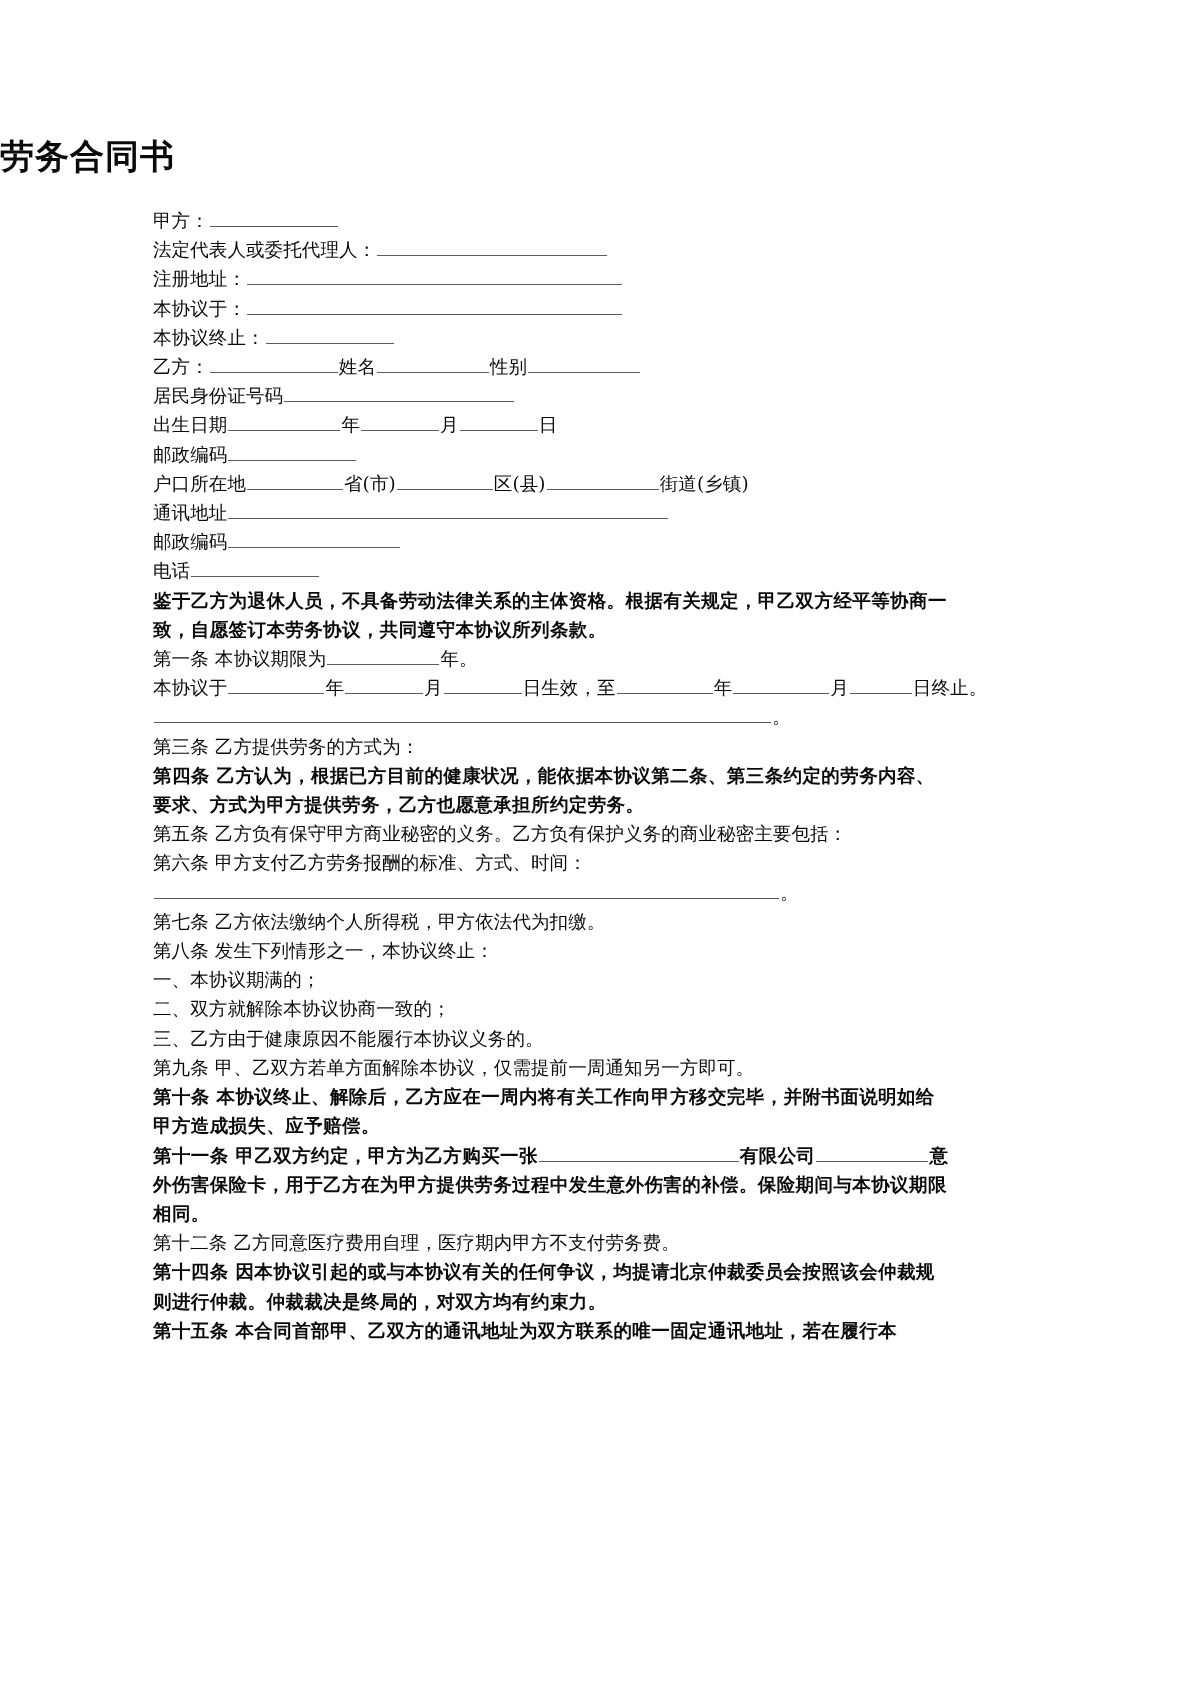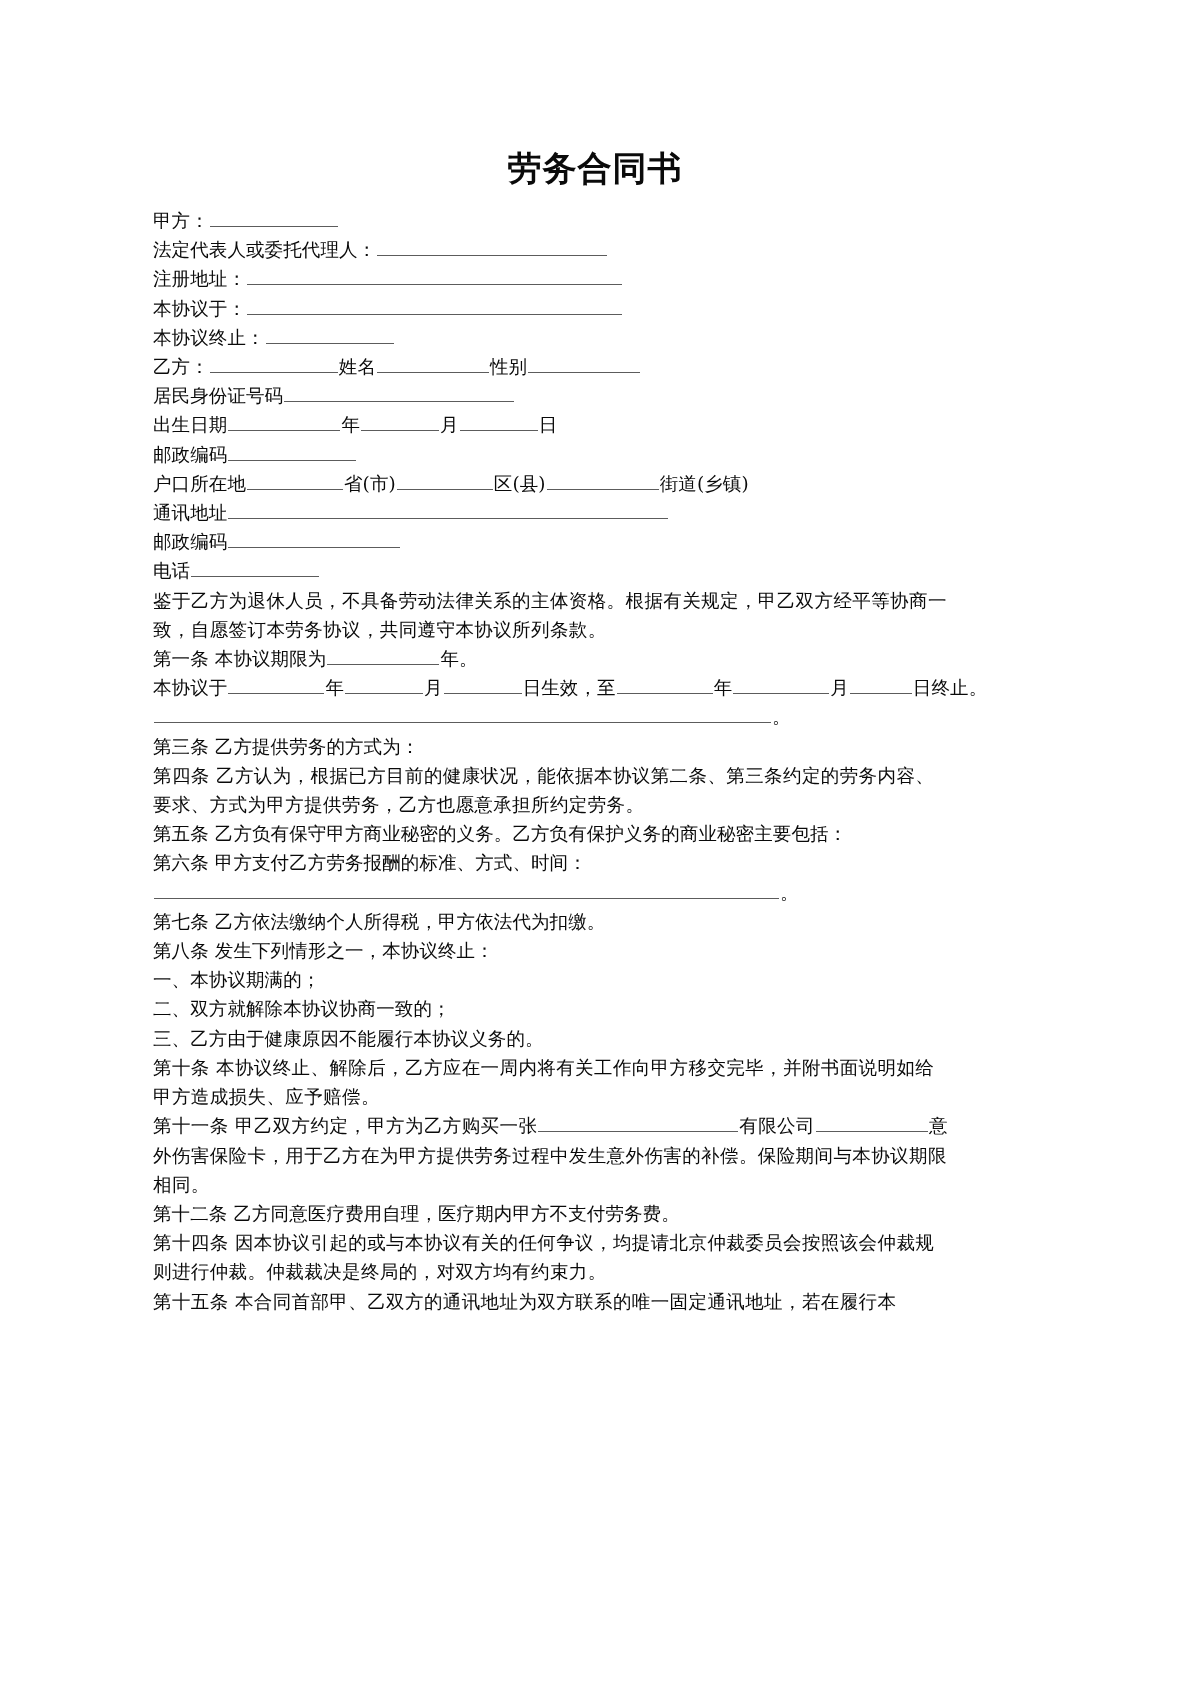--- a/index.html
+++ b/index.html
@@ -14,24 +14,23 @@
     height: 1683px;
     background: #ffffff;
     margin: 0 auto;
     overflow: hidden;
     font-family: "DejaVu Serif", "Liberation Serif", serif;
     color: #0a0a0a;
     -webkit-font-smoothing: antialiased;
   }
   .doc-title {
     position: absolute;
-    top: 148px;
+    top: 136px;
     left: 0;
     width: 1190px;
-    text-align: center;
     font-size: 34px;
     font-weight: 700;
     letter-spacing: 1px;
     line-height: 1.2;
     font-family: "DejaVu Serif", "Liberation Serif", serif;
   }
   .body-block {
     position: absolute;
     top: 206px;
     left: 153px;
@@ -39,20 +38,21 @@
     font-size: 18.5px;
     line-height: 29.2px;
   }
   .ln {
     white-space: nowrap;
     letter-spacing: 0.1px;
   }
   .ln.wrap {
     white-space: normal;
     letter-spacing: 0.4px;
+    font-weight: bold;
   }
   
   .u {
     display: inline-block;
     border-bottom: 1px solid #5c5c5c;
     height: 0.95em;
     vertical-align: baseline;
     margin: 0 1px;
   }
   .u-s   { width: 62px; }
@@ -128,20 +128,21 @@
     <div class="ln"><span class="u u-full"></span><span class="tail-period">。</span></div>
 
     <div class="ln"><span>第七条</span>&nbsp;<span>乙方依法缴纳个人所得税，甲方依法代为扣缴。</span></div>
 
     <div class="ln"><span>第八条</span>&nbsp;<span>发生下列情形之一，本协议终止：</span></div>
 
     <div class="ln">一、本协议期满的；</div>
     <div class="ln">二、双方就解除本协议协商一致的；</div>
     <div class="ln">三、乙方由于健康原因不能履行本协议义务的。</div>
 
+    <div class="ln"><span>第九条</span>&nbsp;<span>甲、乙双方若单方面解除本协议，仅需提前一周通知另一方即可。</span></div>
 
     <div class="ln wrap"><span>第十条</span>&nbsp;<span>本协议终止、解除后，乙方应在一周内将有关工作向甲方移交完毕，并附书面说明如给甲方造成损失、应予赔偿。</span></div>
 
     <div class="ln wrap"><span>第十一条</span>&nbsp;<span>甲乙双方约定，甲方为乙方购买一张</span><span class="u u-2xl"></span><span>有限公司</span><span class="u u-ml"></span><span>意外伤害保险卡，用于乙方在为甲方提供劳务过程中发生意外伤害的补偿。保险期间与本协议期限相同。</span></div>
 
     <div class="ln"><span>第十二条</span>&nbsp;<span>乙方同意医疗费用自理，医疗期内甲方不支付劳务费。</span></div>
 
 
     <div class="ln wrap"><span>第十四条</span>&nbsp;<span>因本协议引起的或与本协议有关的任何争议，均提请北京仲裁委员会按照该会仲裁规则进行仲裁。仲裁裁决是终局的，对双方均有约束力。</span></div>
 

